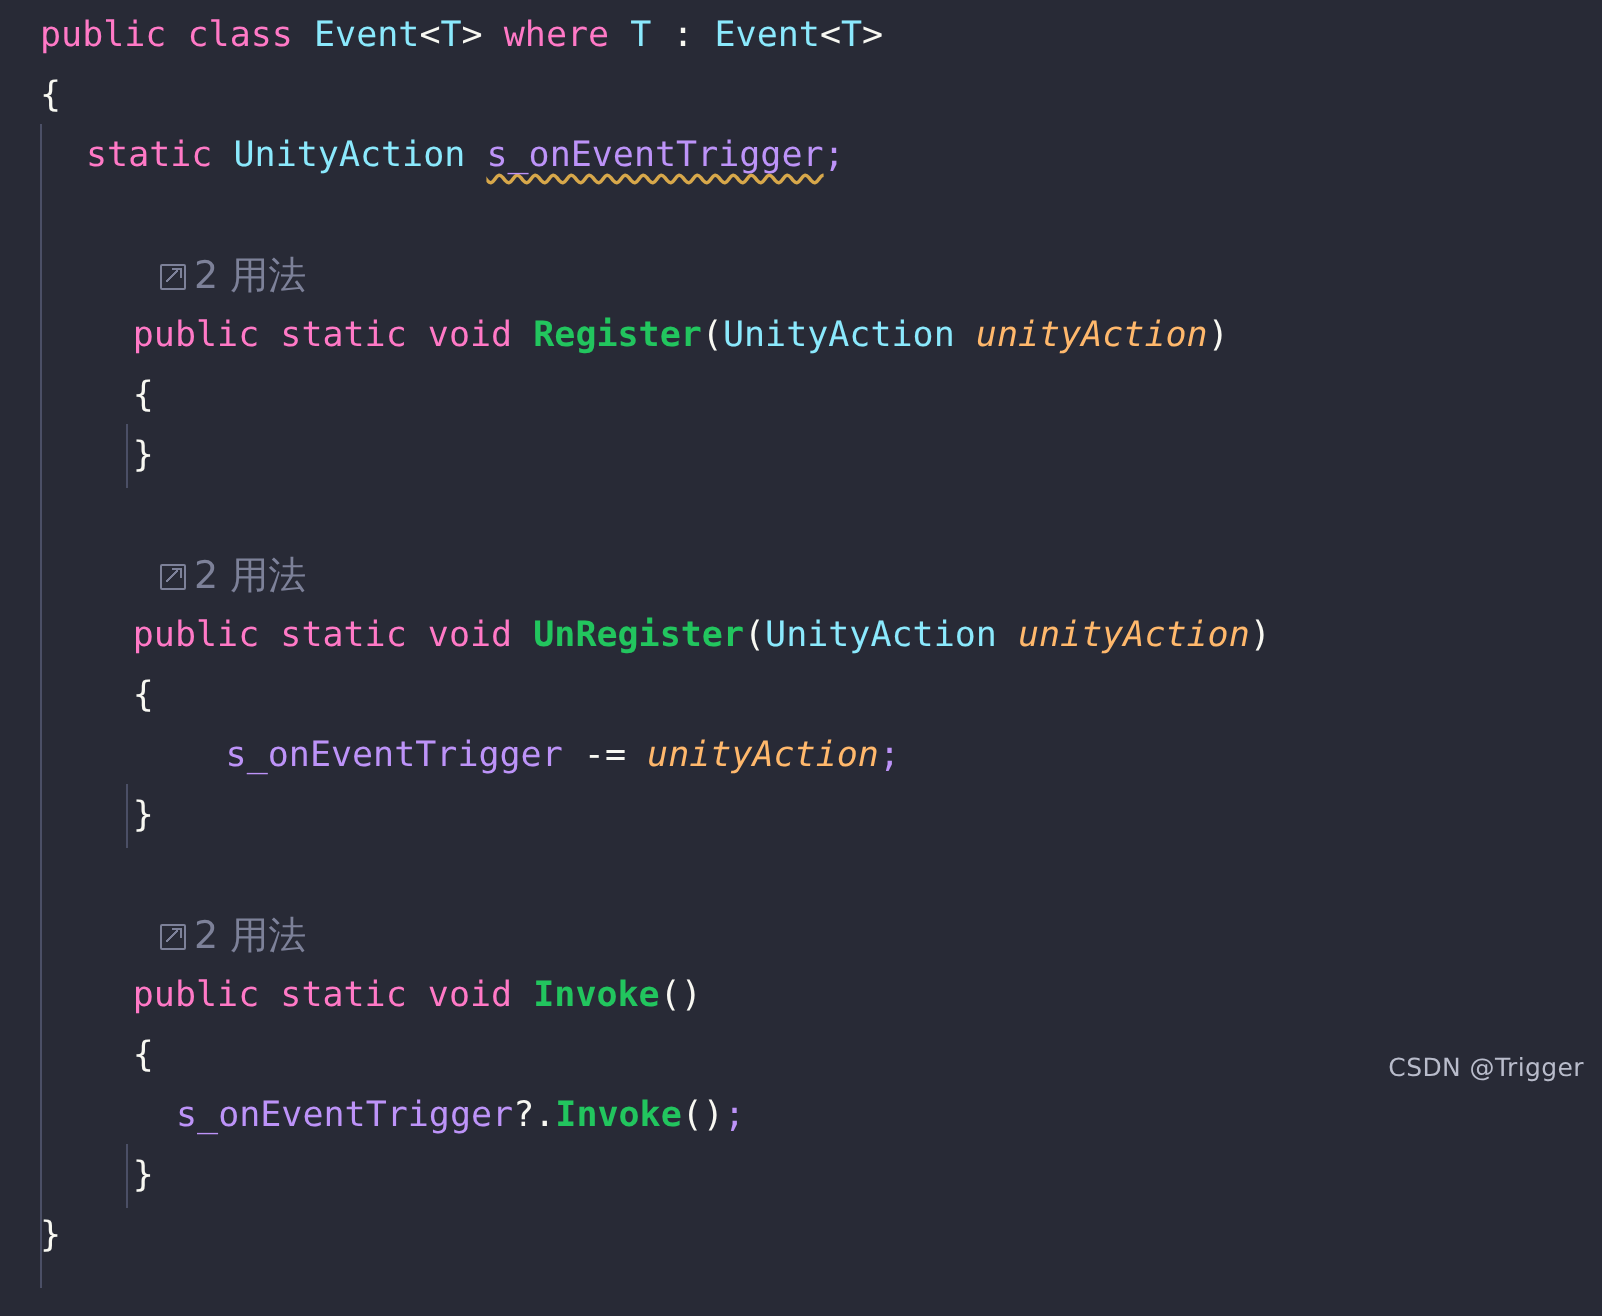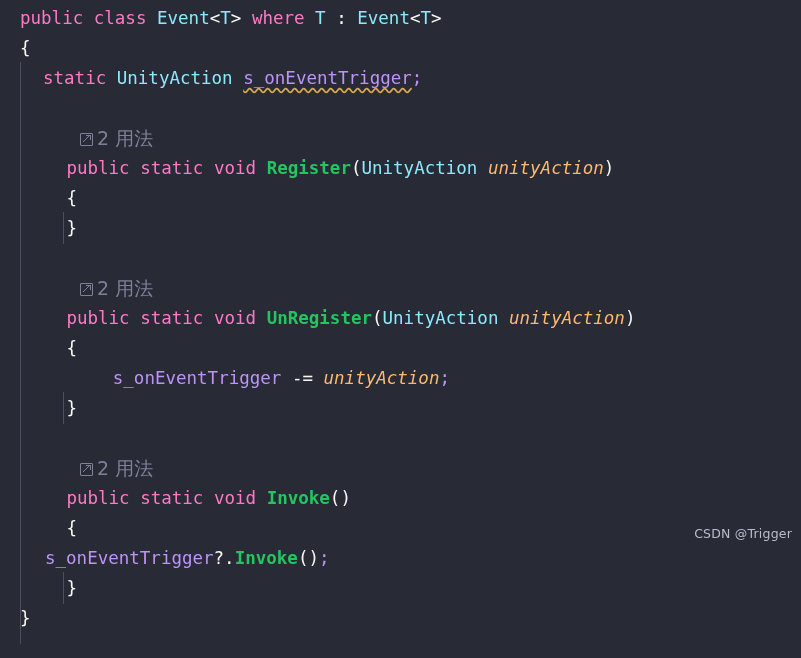--- a/index.html
+++ b/index.html
@@ -145,19 +145,19 @@
       <div class="line blank" style="padding-left: 20px;"></div>
       <div class="codelens"><span class="cl-icon"></span><span class="cl-count">2</span> <span class="cl-text">用法</span></div>
       <div class="line" style="padding-left: 66.4px;"><span class="kw">public</span><span class="punc"> </span><span class="kw">static</span><span class="punc"> </span><span class="kw">void</span><span class="punc"> </span><span class="fn">UnRegister</span><span class="punc">(</span><span class="type">UnityAction</span><span class="punc"> </span><span class="param">unityAction</span><span class="punc">)</span></div>
       <div class="line" style="padding-left: 66.4px;"><span class="punc">{</span></div>
       <div class="line" style="padding-left: 112.8px;"><span class="field">s_onEventTrigger</span><span class="punc"> </span><span class="punc">-=</span><span class="punc"> </span><span class="param">unityAction</span><span class="semi">;</span></div>
       <div class="line" style="padding-left: 66.4px;"><span class="punc">}</span></div>
       <div class="line blank" style="padding-left: 20px;"></div>
       <div class="codelens"><span class="cl-icon"></span><span class="cl-count">2</span> <span class="cl-text">用法</span></div>
       <div class="line" style="padding-left: 66.4px;"><span class="kw">public</span><span class="punc"> </span><span class="kw">static</span><span class="punc"> </span><span class="kw">void</span><span class="punc"> </span><span class="fn">Invoke</span><span class="punc">()</span></div>
       <div class="line" style="padding-left: 66.4px;"><span class="punc">{</span></div>
-      <div class="line" style="padding-left: 45px;"><span class="field">s_onEventTrigger</span><span class="punc">?.</span><span class="fn">Invoke</span><span class="punc">()</span><span class="semi">;</span></div>
+      <div class="line" style="padding-left: 88px;"><span class="field">s_onEventTrigger</span><span class="punc">?.</span><span class="fn">Invoke</span><span class="punc">()</span><span class="semi">;</span></div>
       <div class="line" style="padding-left: 66.4px;"><span class="punc">}</span></div>
       <div class="line" style="padding-left: 20px;"><span class="punc">}</span></div>
     </div>
 
   <div class="watermark">CSDN @Trigger</div>
 </div>
 
 </body></html>

